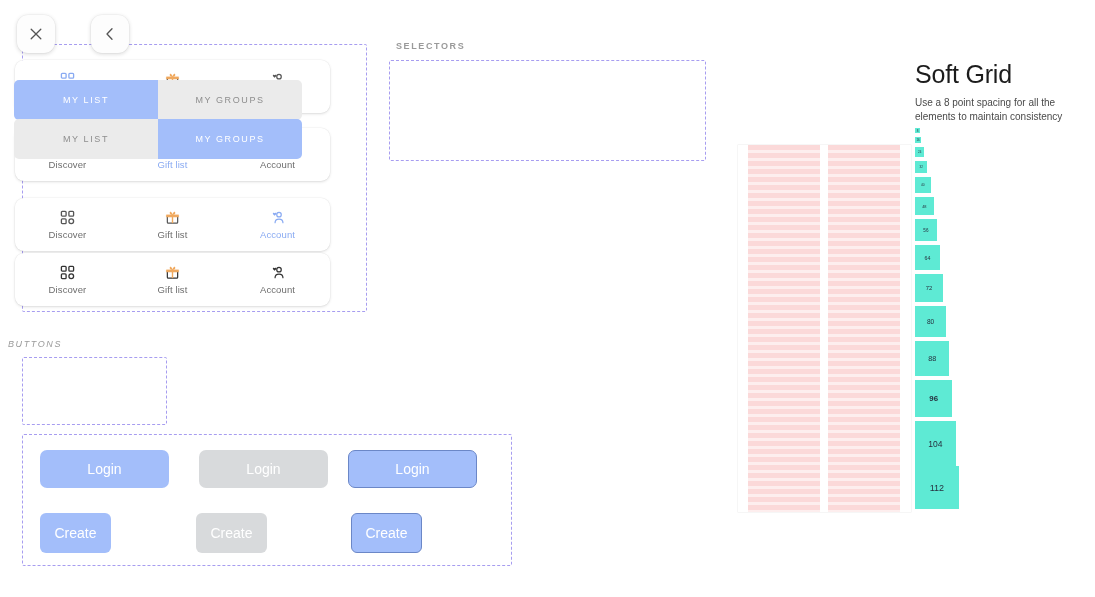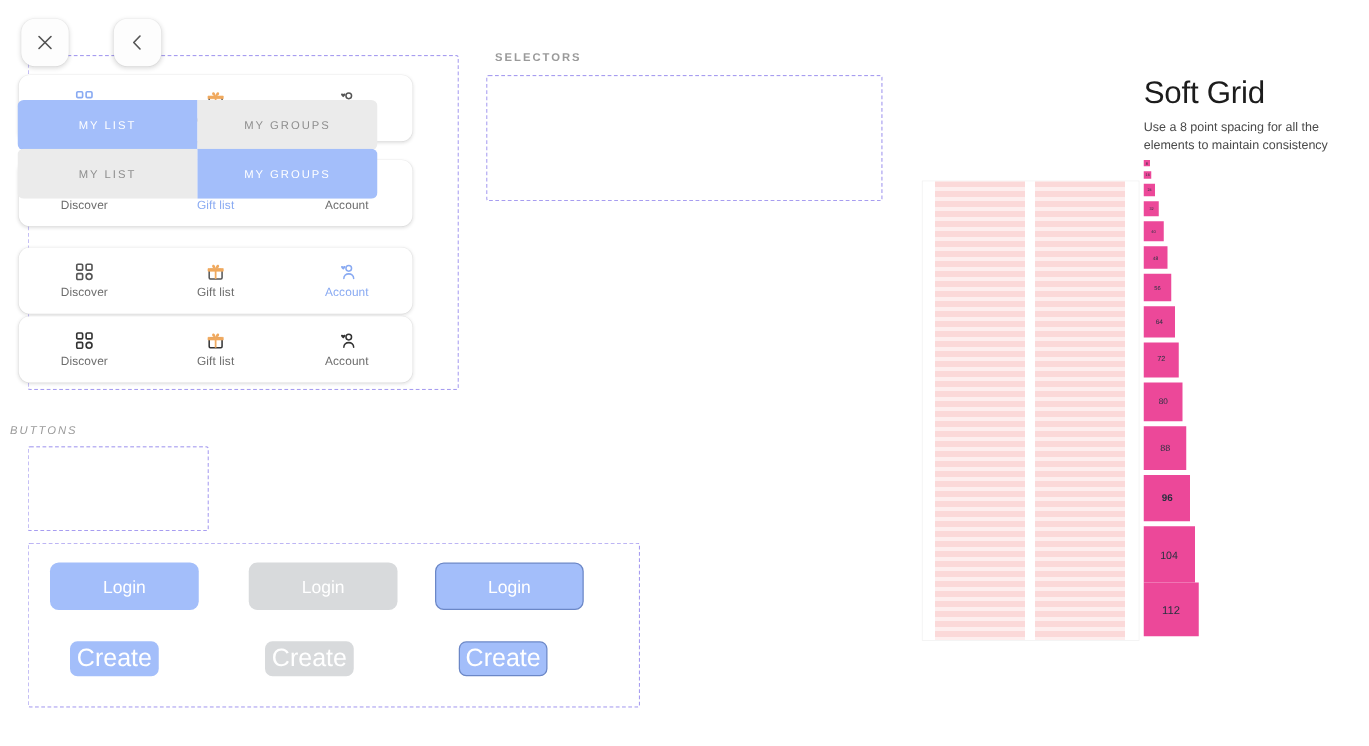--- a/index.html
+++ b/index.html
@@ -66,22 +66,22 @@
   }
   #btn-close{left:17px;}
   #btn-back{left:91px;}
 
   #cta-frame{left:22px;top:434px;width:490px;height:132px;}
   .btn{
     position:absolute;display:flex;align-items:center;justify-content:center;
     color:#ffffff;box-sizing:border-box;cursor:pointer;
     font-weight:400;
   }
-  .btn-login{width:119px;height:38px;border-radius:7px;font-size:14px;}
-  .btn-create{width:71px;height:28px;border-radius:6px;font-size:20px;margin-left:16px;}
+  .btn-login{width:129px;height:38px;border-radius:7px;font-size:14px;}
+  .btn-create{width:71px;height:40px;border-radius:6px;font-size:14px;}
   .v-default{background:#a3befa;}
   .v-disabled{background:#d8dadc;cursor:default;}
   .v-focus{background:#a3befa;border:1.5px solid #6b87c7;}
 
   
   #sg-title{
     position:absolute;left:915px;top:60px;
     font-size:25px;color:#1c1c1c;font-weight:400;letter-spacing:-.2px;
   }
   #sg-sub{
@@ -99,21 +99,21 @@
     background-image:repeating-linear-gradient(
       to bottom,
       #fbd9d9 0px, #fbd9d9 5px,
       #fdeeee 5px, #fdeeee 8px
     );
   }
   #baseline-grid .col.c1{left:10px;width:72px;}
   #baseline-grid .col.c2{left:90px;width:72px;}
 
   .sp-block{
-    position:absolute;background:#ec4899;
+    position:absolute;background:#5eead4;
     display:flex;align-items:center;justify-content:center;
     color:#27313f;box-sizing:border-box;
   }
 </style>
 </head>
 <body>
 
 <div class="section-label" id="nav-label">NAV</div>
 <div class="dashed" id="nav-frame"></div>
 

